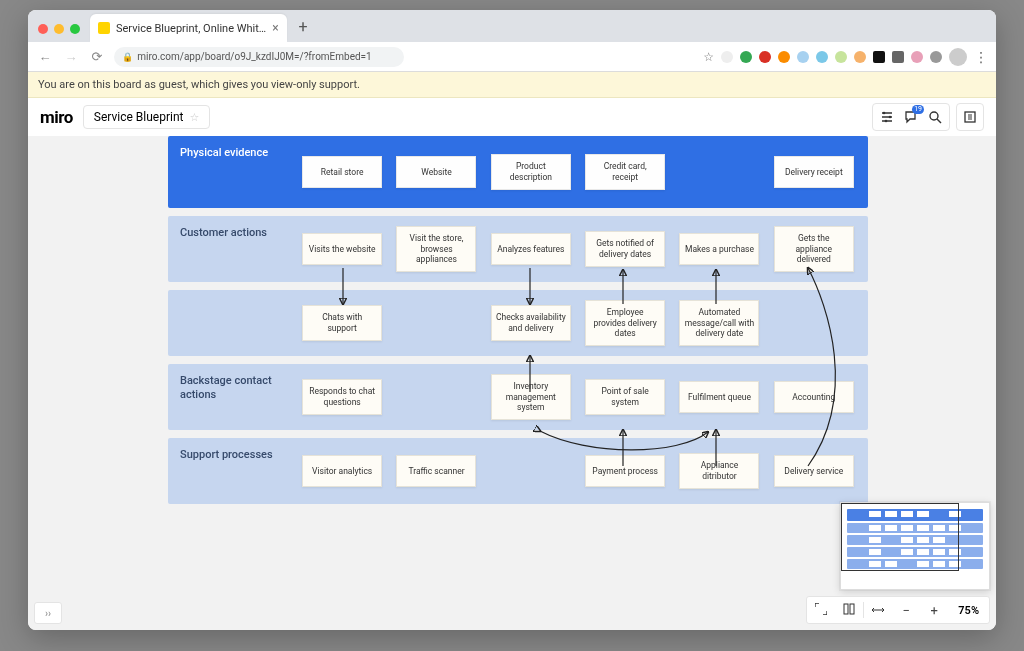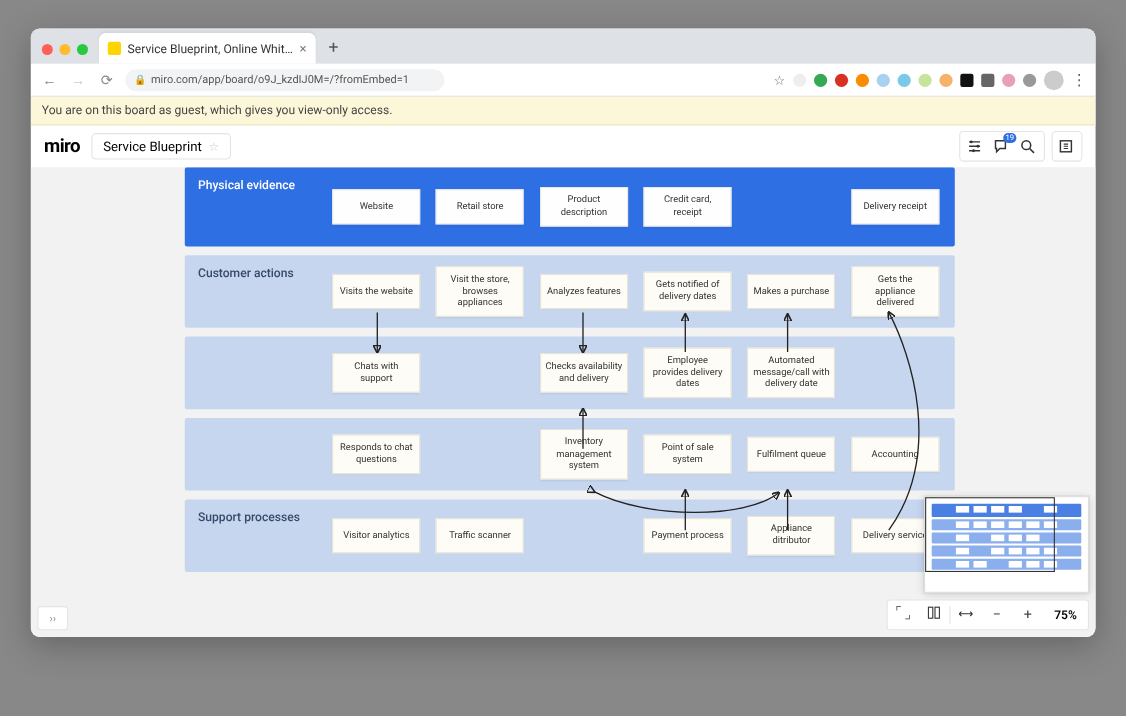--- a/index.html
+++ b/index.html
@@ -11,21 +11,21 @@
     --lilac:#c6d6ef;
     --blue:#2f6fe4;
     --note:#fefcf6;
     --note-border:#e6e3d8;
     --text:#333;
     --muted:#6b6b6b;
   }
   *{box-sizing:border-box;font-family:-apple-system,BlinkMacSystemFont,"Segoe UI",Roboto,Helvetica,Arial,sans-serif}
   body{margin:0;background:#888;width:1024px;height:651px;overflow:hidden}
 
-  .window{position:absolute;left:28px;top:26px;width:968px;height:553px;background:#fff;border-radius:8px;box-shadow:0 8px 30px rgba(0,0,0,.25);overflow:hidden;display:flex;flex-direction:column}
+  .window{position:absolute;left:28px;top:10px;width:968px;height:620px;background:#fff;border-radius:8px;box-shadow:0 8px 30px rgba(0,0,0,.25);overflow:hidden;display:flex;flex-direction:column}
 
   .tabbar{height:32px;background:#dee1e6;display:flex;align-items:flex-end;padding-left:8px;gap:4px}
   .traffic{display:flex;gap:6px;align-items:center;margin:0 6px 8px 2px}
   .dot{width:10px;height:10px;border-radius:50%}
   .dot.r{background:#ff5f57}.dot.y{background:#febc2e}.dot.g{background:#28c840}
   .tab{background:#fff;height:28px;min-width:150px;border-radius:6px 6px 0 0;display:flex;align-items:center;padding:0 8px;gap:6px;font-size:11px;color:#333;box-shadow:0 -1px 2px rgba(0,0,0,.05)}
   .tab .fav{width:12px;height:12px;background:#ffd400;border-radius:2px}
   .tab .x{margin-left:auto;color:#777;font-size:12px}
   .newtab{color:#555;font-size:16px;padding:0 8px 6px;cursor:pointer}
 
@@ -39,21 +39,21 @@
   .kebab{color:#666;font-size:14px;line-height:14px}
 
   .banner{background:var(--banner);height:26px;display:flex;align-items:center;padding:0 10px;font-size:11px;color:#444;border-bottom:1px solid #ece6c0}
 
   .appbar{height:38px;display:flex;align-items:center;padding:0 12px;gap:10px}
   .logo{font-weight:700;font-size:17px;letter-spacing:-.5px}
   .title{background:#fff;border:1px solid #e4e4e4;border-radius:4px;padding:4px 10px;font-size:12px;font-weight:400;display:flex;align-items:center;gap:6px}
   .star{color:#ccc;font-size:11px}
   .apptools{margin-left:auto;display:flex;align-items:center;gap:6px}
   .toolgroup{display:flex;align-items:center;background:#fff;border:1px solid #e4e4e4;border-radius:4px;height:28px;padding:0 6px;gap:8px}
-  .ticon{width:16px;height:16px;display:flex;align-items:center;justify-content:flex-start;color:#333;font-size:13px;position:relative}
+  .ticon{width:16px;height:16px;display:flex;align-items:center;justify-content:center;color:#333;font-size:13px;position:relative}
   .badge{position:absolute;top:-4px;right:-5px;background:#2f6fe4;color:#fff;font-size:7px;border-radius:6px;padding:0 2px;line-height:9px}
 
   .canvas{position:relative;flex:1;background:var(--bg);overflow:hidden}
   .board{position:absolute;left:140px;top:0;width:700px}
   .row{width:700px;border-radius:2px;margin-bottom:8px;position:relative}
   .row.blue{background:var(--blue)}
   .row.lilac{background:var(--lilac)}
   .rowlabel{position:absolute;left:12px;top:10px;font-size:11px;color:#fff;line-height:1.3;max-width:100px;font-weight:500}
   .row.lilac .rowlabel{color:#364a6b}
   .cards{position:absolute;left:130px;top:0;bottom:0;right:10px;display:flex;align-items:center;gap:6px}
@@ -119,21 +119,21 @@
       <span class="ext" style="background:#111111;border-radius:2px"></span>
       <span class="ext" style="background:#666666;border-radius:2px"></span>
       <span class="ext" style="background:#e8a0b8"></span>
       <span class="ext" style="background:#999999"></span>
       <div class="avatar"></div>
       <div class="kebab">⋮</div>
     </div>
   </div>
 
   <div class="banner">
-    <span>You are on this board as guest, which gives you view-only access.</span>
+    <span>You are on this board as guest, which gives you view-only support.</span>
   </div>
 
   <div class="appbar">
     <span class="logo">miro</span>
     <div class="title">
       <span>Service Blueprint</span>
       <span class="star">☆</span>
     </div>
     <div class="apptools">
       <div class="toolgroup">
@@ -171,24 +171,24 @@
     </div>
   </div>
 
   <div class="canvas">
     <div class="board" id="board">
 
     <div class="row blue" style="height: 72px;">
           <div class="rowlabel">Physical evidence</div>
           <div class="cards">
             <div class="slot">
+              <div class="card">Retail store</div>
+            </div>
+            <div class="slot">
               <div class="card">Website</div>
-            </div>
-            <div class="slot">
-              <div class="card">Retail store</div>
             </div>
             <div class="slot">
               <div class="card">Product description</div>
             </div>
             <div class="slot">
               <div class="card">Credit card, receipt</div>
             </div>
             <div class="slot"></div>
             <div class="slot">
               <div class="card">Delivery receipt</div>
@@ -230,20 +230,21 @@
             <div class="slot">
               <div class="card">Employee provides delivery dates</div>
             </div>
             <div class="slot">
               <div class="card">Automated message/call with delivery date</div>
             </div>
             <div class="slot"></div>
           </div>
         </div>
         <div class="row lilac" style="height: 66px;">
+          <div class="rowlabel">Backstage contact actions</div>
           <div class="cards">
             <div class="slot">
               <div class="card">Responds to chat questions</div>
             </div>
             <div class="slot"></div>
             <div class="slot">
               <div class="card">Inventory management system</div>
             </div>
             <div class="slot">
               <div class="card">Point of sale system</div>

